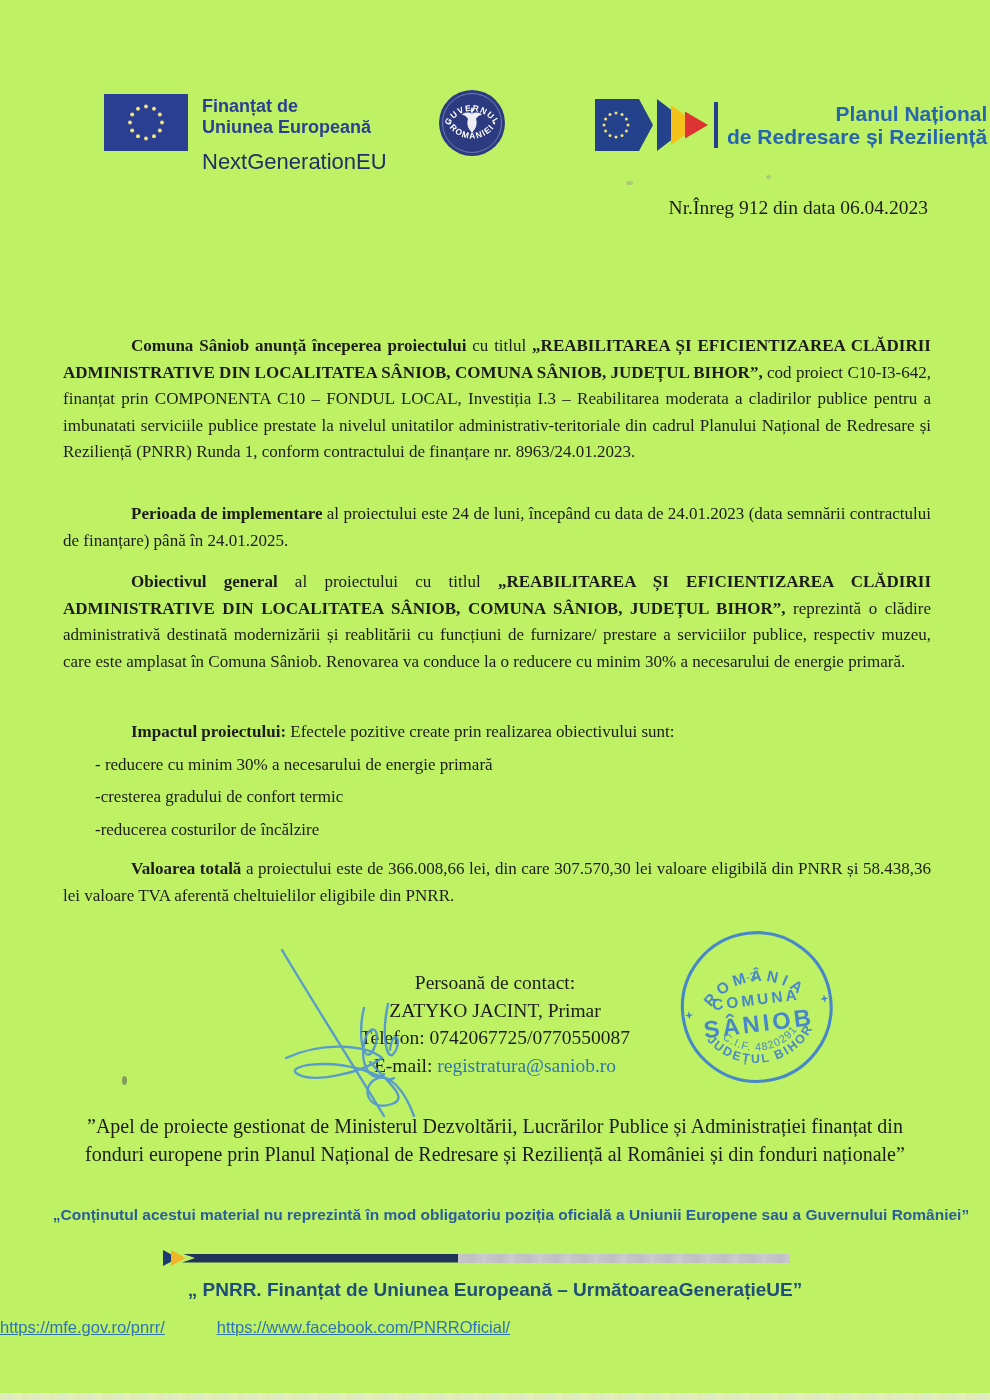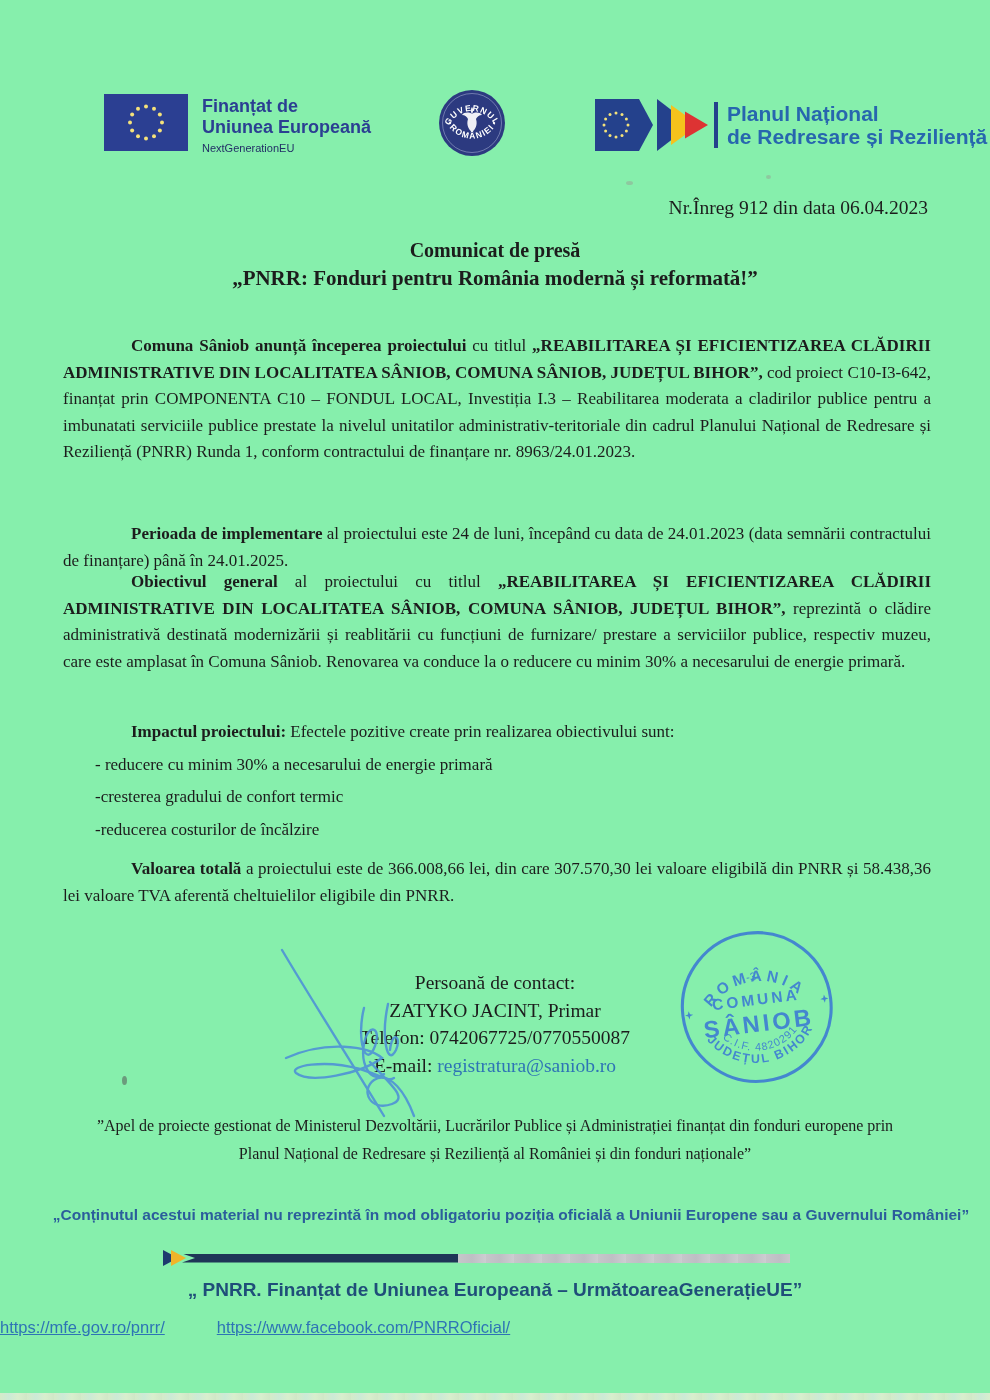--- a/index.html
+++ b/index.html
@@ -1,40 +1,40 @@
 <!DOCTYPE html>
 <html><head>
 <meta charset="utf-8">
 <style>
   html,body{margin:0;padding:0;background:#e8e8e8;}
-  .page{position:relative;width:990px;height:1400px;background:#86efac;margin:0 auto;overflow:hidden;
+  .page{position:relative;width:990px;height:1400px;background:#bef264;margin:0 auto;overflow:hidden;
         font-family:"Liberation Serif", serif;color:#1c1c1c;}
   
   .eu-logo{position:absolute;left:104px;top:94px;display:flex;align-items:flex-start;gap:14px;}
   .eu-text{line-height:1.15;padding-top:2px;}
   .eu-text .b{font-family:"Liberation Sans",sans-serif;font-weight:bold;font-size:18px;color:#2b3f92;}
-  .eu-text .n{font-family:"Liberation Sans",sans-serif;font-size:11px;color:#222f66;margin-top:5px;}
+  .eu-text .n{font-family:"Liberation Sans",sans-serif;font-size:22px;color:#222f66;margin-top:12px;}
   .gov-seal{position:absolute;left:436px;top:87px;}
-  .pnrr-logo{position:absolute;left:595px;top:96px;display:flex;align-items:center;gap:1px;}
+  .pnrr-logo{position:absolute;left:595px;top:96px;display:flex;align-items:center;gap:1px;text-align:right;}
   .pnrr-text{border-left:4px solid #24418c;padding-left:9px;line-height:1.1;
              font-family:"Liberation Sans",sans-serif;font-weight:bold;font-size:21px;color:#2766ae;}
   
   .reg{position:absolute;top:197px;right:62px;font-size:19.5px;}
   .doc-title{position:absolute;top:239px;left:0;width:100%;text-align:center;font-weight:bold;}
   .doc-title .t1{font-size:20px;}
   .doc-title .t2{font-size:21px;margin-top:4px;}
   .para{position:absolute;left:63px;width:868px;font-size:17px;line-height:26.5px;
         text-align:justify;text-indent:68px;}
   .para b{font-weight:bold;}
   .impact-item{text-indent:0;margin-top:6px;text-align:left;margin-left:32px;}
   .contact{position:absolute;top:969px;left:0;width:100%;text-align:center;
            font-size:19.5px;line-height:27.5px;}
   .contact a{color:#2e74b5;text-decoration:none;}
   .quote{position:absolute;top:1112px;left:85px;width:820px;text-align:center;
-         font-size:16px;line-height:28px;text-indent:0;}
+         font-size:20px;line-height:28px;text-indent:0;}
   .disclaimer{position:absolute;top:1206px;left:16px;width:100%;text-align:center;
               font-family:"Liberation Sans",sans-serif;font-weight:600;font-size:15.5px;color:#2b5d9b;}
   
   .foot-bar{position:absolute;top:1250px;left:163px;width:668px;height:16px;display:flex;align-items:center;}
   .tri{width:0;height:0;border-top:8px solid transparent;border-bottom:8px solid transparent;}
   .tri.navy{border-left:15px solid #1e3a6e;}
   .tri.yellow{border-left:15px solid #f0b429;margin-left:-7px;}
   .bar-navy{height:9px;background:#1f3557;width:276px;margin-left:-4px;
             clip-path:polygon(0 0,100% 0,100% 100%,0 100%,13px 50%);}
   .bar-gray{height:9px;width:332px;background:repeating-linear-gradient(90deg,#c6c6ca 0,#bebec4 14px,#cdcdd1 28px);}
@@ -124,28 +124,24 @@
       <polygon points="90,15.5 113,29 90,42.5" fill="#dd3333"></polygon>
     </svg>
     <div class="pnrr-text">
       <div>Planul Național</div>
       <div>de Redresare și Reziliență</div>
     </div>
   </div>
 
   <div class="reg">Nr.Înreg 912 din data 06.04.2023</div>
 
-  <div class="doc-title">
-    <div class="t1">Comunicat de presă</div>
-    <div class="t2">„PNRR: Fonduri pentru România modernă și reformată!”</div>
-  </div>
 
   <div class="para" style="top:333px;"><b>Comuna Sâniob anunță începerea proiectului</b><span> cu titlul </span><b>„REABILITAREA ȘI EFICIENTIZAREA CLĂDIRII ADMINISTRATIVE DIN LOCALITATEA SÂNIOB, COMUNA SÂNIOB, JUDEȚUL BIHOR”,</b><span> cod proiect C10-I3-642, finanțat prin COMPONENTA C10 – FONDUL LOCAL, Investiția I.3 – Reabilitarea moderata a cladirilor publice pentru a imbunatati serviciile publice prestate la nivelul unitatilor administrativ-teritoriale din cadrul Planului Național de Redresare și Reziliență (PNRR) Runda 1, conform contractului de finanțare nr. 8963/24.01.2023.</span></div>
 
-  <div class="para" style="top:521px;"><b>Perioada de implementare</b><span> al proiectului este 24 de luni, începând cu data de 24.01.2023 (data semnării contractului de finanțare) până în 24.01.2025.</span></div>
+  <div class="para" style="top:501px;"><b>Perioada de implementare</b><span> al proiectului este 24 de luni, începând cu data de 24.01.2023 (data semnării contractului de finanțare) până în 24.01.2025.</span></div>
 
   <div class="para" style="top:569px;"><b>Obiectivul general</b><span> al proiectului cu titlul </span><b>„REABILITAREA ȘI EFICIENTIZAREA CLĂDIRII ADMINISTRATIVE DIN LOCALITATEA SÂNIOB, COMUNA SÂNIOB, JUDEȚUL BIHOR”,</b><span> reprezintă o clădire administrativă destinată modernizării și reablitării cu funcțiuni de furnizare/ prestare a serviciilor publice, respectiv muzeu, care este amplasat în Comuna Sâniob. Renovarea va conduce la o reducere cu minim 30% a necesarului de energie primară.</span></div>
 
   <div class="para" style="top:719px;">
     <div><b>Impactul proiectului:</b><span> Efectele pozitive create prin realizarea obiectivului sunt:</span></div>
     <div class="impact-item">- reducere cu minim 30% a necesarului de energie primară</div>
     <div class="impact-item">-cresterea gradului de confort termic</div>
     <div class="impact-item">-reducerea costurilor de încălzire</div>
   </div>
 

